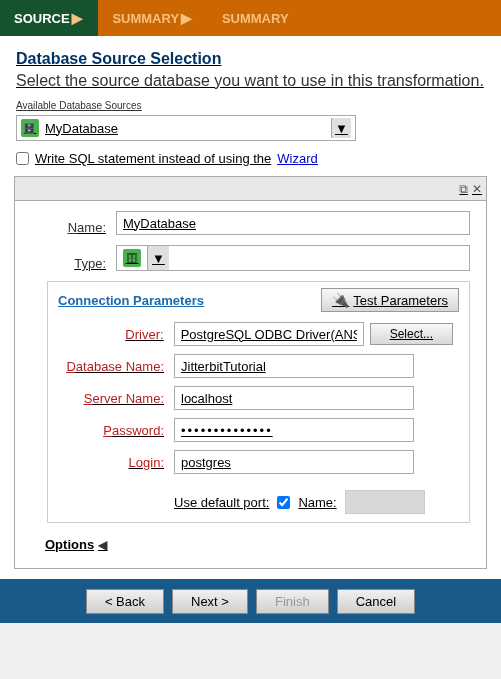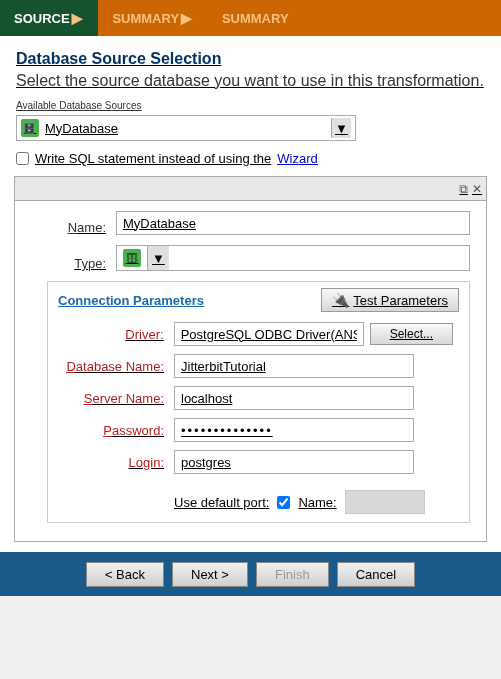--- a/index.html
+++ b/index.html
@@ -209,20 +209,24 @@
           <div class="port-inner">
             <span>Use default port:</span>
             <input type="checkbox" class="port-cb" checked="" style="">
             <span>Name:</span>
             <input type="text" class="port-input" disabled="" style="">
           </div>
         </div>
 
       </div>
 
+      <div class="options-row">
+        <span>Options</span>
+        <span class="options-arrow">◀</span>
+      </div>
 
     </div>
   </div>
 </div>
 
 <div class="bottom-bar">
   <button class="nav-btn">&lt; Back</button>
   <button class="nav-btn active">Next &gt;</button>
   <button class="nav-btn disabled" disabled="">Finish</button>
   <button class="nav-btn">Cancel</button>

